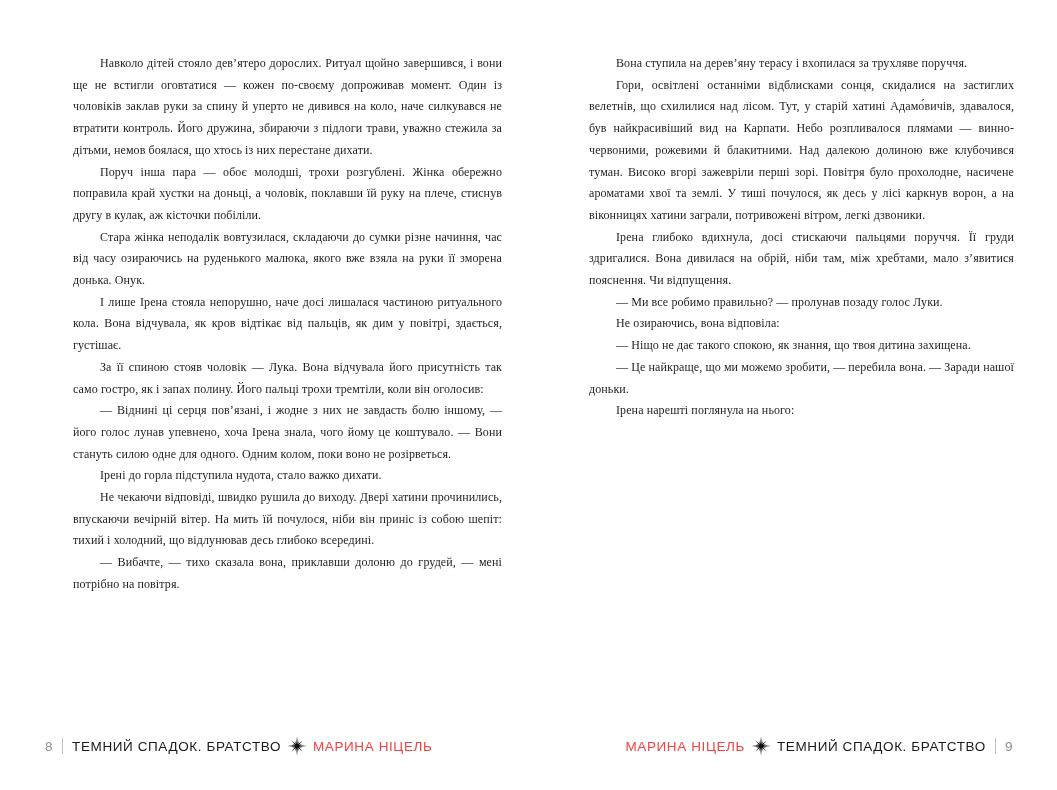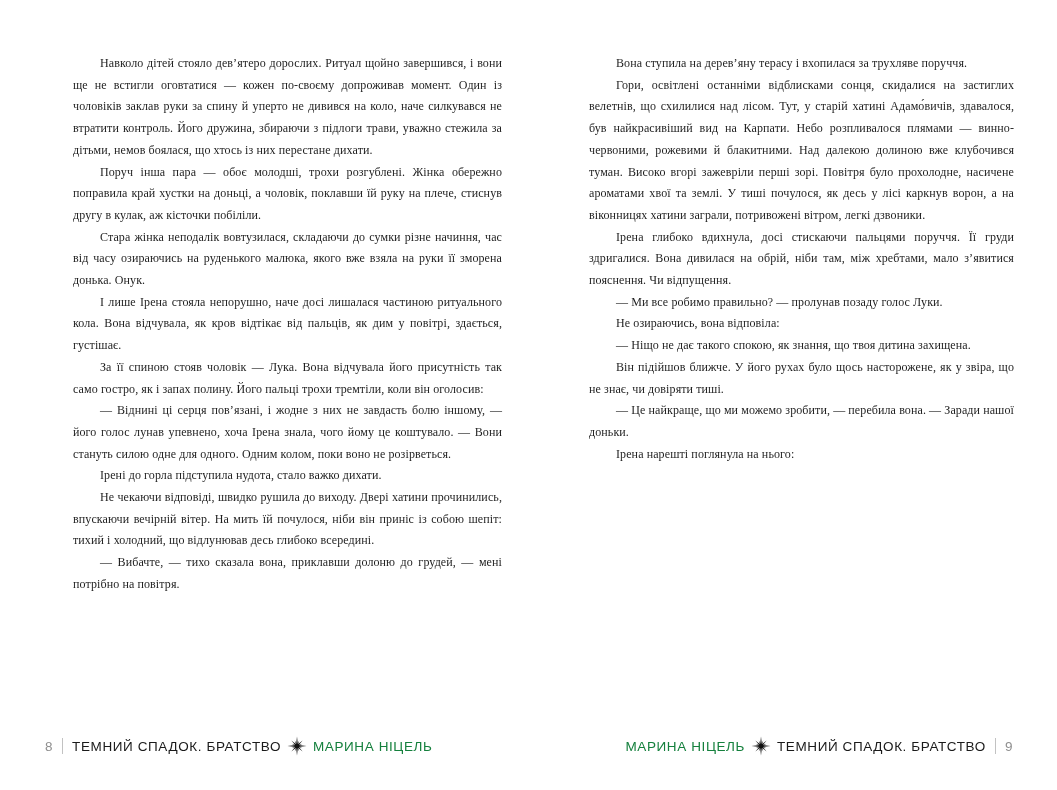--- a/index.html
+++ b/index.html
@@ -57,21 +57,21 @@
     width: 1px;
     height: 16px;
     background: #c2c2c2;
     margin: 0 9px;
   }
   .footer-title {
     color: #1a1a1a;
     font-weight: 400;
   }
   .footer-author {
-    color: #15803d;
+    color: #ef4444;
     font-weight: 400;
   }
   .star {
     display: inline-block;
     width: 20px;
     height: 20px;
     margin: 0 6px;
     vertical-align: middle;
     flex: 0 0 auto;
   }
@@ -93,21 +93,20 @@
     <p>— Вибачте, — тихо сказала вона, приклавши долоню до грудей, — мені потрібно на повітря.</p>
   </div>
 
   <div class="page page-right">
     <p>Вона ступила на дерев’яну терасу і вхопилася за трухляве поруччя.</p>
     <p>Гори, освітлені останніми відблисками сонця, скидалися на застиглих велетнів, що схилилися над лісом. Тут, у старій хатині Адамо́вичів, здавалося, був найкрасивіший вид на Карпати. Небо розпливалося плямами — винно-червоними, рожевими й блакитними. Над далекою долиною вже клубочився туман. Високо вгорі зажевріли перші зорі. Повітря було прохолодне, насичене ароматами хвої та землі. У тиші почулося, як десь у лісі каркнув ворон, а на віконницях хатини заграли, потривожені вітром, легкі дзвоники.</p>
     <p>Ірена глибоко вдихнула, досі стискаючи пальцями поруччя. Її груди здригалися. Вона дивилася на обрій, ніби там, між хребтами, мало з’явитися пояснення. Чи відпущення.</p>
     <p>— Ми все робимо правильно? — пролунав позаду голос Луки.</p>
     <p>Не озираючись, вона відповіла:</p>
     <p>— Ніщо не дає такого спокою, як знання, що твоя дитина захищена.</p>
-    <p>Він підійшов ближче. У його рухах було щось насторожене, як у звіра, що не знає, чи довіряти тиші.</p>
     <p>— Це найкраще, що ми можемо зробити, — перебила вона. — Заради нашої доньки.</p>
     <p>Ірена нарешті поглянула на нього:</p>
   </div>
 
   <div class="footer footer-left">
     <span class="page-num">8</span>
     <span class="footer-divider"></span>
     <span class="footer-title">ТЕМНИЙ СПАДОК. БРАТСТВО</span>
     <svg class="star" viewBox="0 0 24 24" aria-hidden="true">
       <g fill="#111111">

